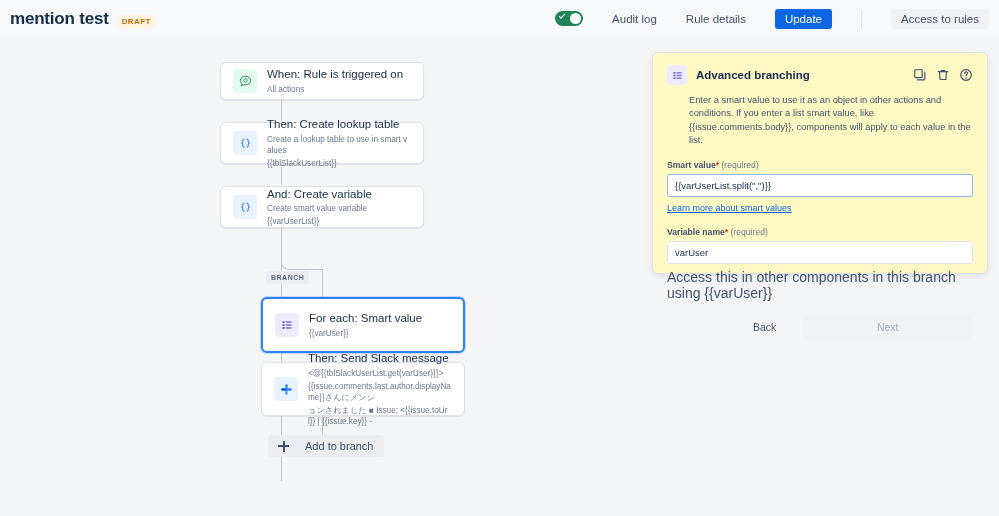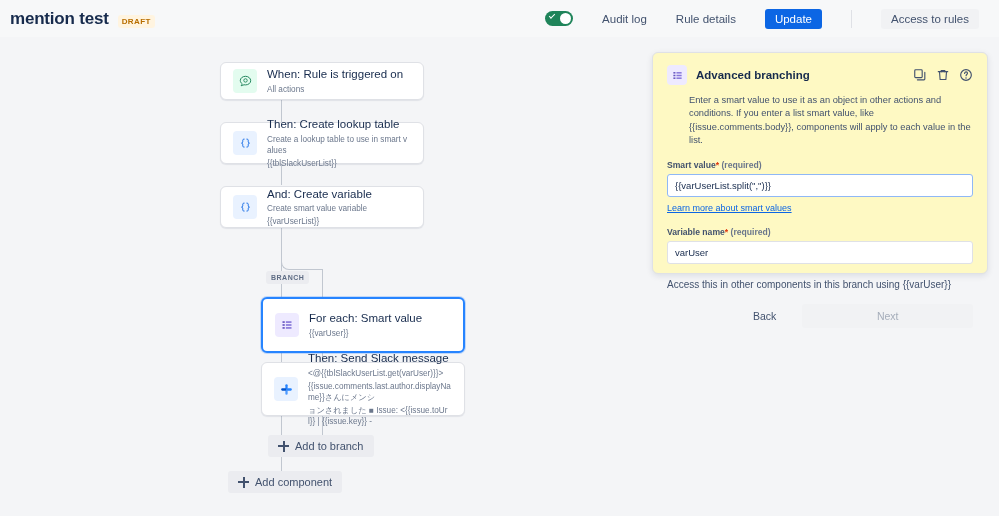--- a/index.html
+++ b/index.html
@@ -18,21 +18,21 @@
     display: flex; align-items: center;
   }
   .title-wrap { display: flex; align-items: baseline; gap: 9px; padding-left: 10px; }
   .rule-title { font-size: 17px; font-weight: 700; color: #172b4d; letter-spacing: -0.2px; }
   .draft-badge {
     font-size: 8px; font-weight: 700; letter-spacing: .4px;
     color: #b86e00; background: #fff4e0;
     padding: 2px 4px; border-radius: 3px;
   }
   .topbar-right {
-    margin-left: auto; display: flex; align-items: center; gap: 29px; padding-right: 20px;
+    margin-left: auto; display: flex; align-items: center; gap: 29px; padding-right: 10px;
   }
   .toggle {
     width: 28px; height: 15px; border-radius: 9px; background: #1f845a;
     position: relative; display: inline-block;
   }
   .toggle .knob {
     position: absolute; top: 2px; right: 2px; width: 11px; height: 11px;
     border-radius: 50%; background: #fff;
   }
   .toggle .chk {
@@ -83,21 +83,21 @@
   .card-txt { min-width: 0; }
   .card-title { font-size: 11.5px; color: #172b4d; line-height: 1.25; }
   .card-sub { font-size: 8.2px; color: #6b778c; line-height: 1.35; margin-top: 2px; word-break: break-all; }
 
   .branch-pill {
     position: absolute; font-size: 7px; font-weight: 700; letter-spacing: .5px;
     color: #5e6c84; background: #ebecf0; border-radius: 3px; padding: 3px 5px;
   }
 
   .add-btn {
-    position: absolute; display: flex; align-items: center; gap: 6px;
+    position: absolute; display: flex; align-items: center; gap: 16px;
     background: #ebecf0; border: none; border-radius: 3px;
     font-size: 11px; color: #42526e; padding: 5px 10px; cursor: pointer;
     font-family: inherit;
   }
   .plus {
     position: relative; width: 11px; height: 11px; flex: 0 0 11px;
   }
   .plus::before, .plus::after {
     content: ""; position: absolute; background: #42526e;
   }
@@ -116,33 +116,33 @@
     width: 20px; height: 20px; border-radius: 4px; background: #eeeaff;
     display: flex; align-items: center; justify-content: center; flex: 0 0 20px;
   }
   .panel-title { font-size: 11.5px; font-weight: 700; color: #172b4d; }
   .panel-actions { margin-left: auto; display: flex; align-items: center; gap: 9px; }
   .panel-actions svg { display: block; cursor: pointer; }
   .panel-desc { font-size: 9.3px; color: #42526e; line-height: 1.45; margin-top: 9px; margin-left: 22px; }
 
   .field-label { font-size: 8.6px; font-weight: 700; color: #42526e; margin-top: 12px; }
   .field-label .req { color: #de350b; font-weight: 700; }
-  .field-label .opt { color: #6b778c; font-weight: 700; }
+  .field-label .opt { color: #6b778c; font-weight: 400; }
   .input {
     width: 100%; margin-top: 4px; height: 23px;
     border: 1px solid #dfe1e6; border-radius: 3px;
     background: #fff; font-family: inherit; font-size: 9.5px; color: #172b4d;
     padding: 0 7px;
   }
   .input.focused { border: 1px solid #8fb8f6; }
   .helper-link {
     display: inline-block; margin-top: 4px; font-size: 9px;
     color: #0c66e4; text-decoration: underline; cursor: pointer;
   }
-  .helper-text { font-size: 10px; color: #42526e; margin-top: 15px; }
+  .helper-text { font-size: 14px; color: #42526e; margin-top: 5px; }
 
   .panel-footer { display: flex; align-items: center; margin-top: 14px; }
   .btn-back {
     flex: 0 0 auto; margin-left: 72px; background: transparent; border: none;
     font-family: inherit; font-size: 10.5px; font-weight: 400; color: #42526e;
     cursor: pointer; padding: 5px 14px;
   }
   .btn-next {
     margin-left: 12px; flex: 1 1 auto; background: #f1f2f4; border: none;
     border-radius: 3px; font-family: inherit; font-size: 10.5px; color: #a5adba;
@@ -256,24 +256,20 @@
       <div class="card-sub">{{issue.comments.last.author.displayName}}さんにメンシ</div>
       <div class="card-sub">ョンされました ■ Issue: &lt;{{issue.toUrl}} | {{issue.key}} -</div>
     </div>
   </div>
 
   <button class="add-btn" style="left:268px; top:398px;">
     <span class="plus"></span>
     <span>Add to branch</span>
   </button>
 
-  <button class="add-btn" style="left:228px; top:434px;">
-    <span class="plus"></span>
-    <span>Add component</span>
-  </button>
 </div>
 
 <div class="panel">
   <div class="panel-head">
     <div class="panel-ico">
       <svg width="11" height="11" viewBox="0 0 16 16" aria-hidden="true">
         <rect x="2" y="3" width="3" height="2.2" fill="#6554c0"></rect>
         <rect x="6.5" y="3" width="7.5" height="2.2" fill="#8777d9"></rect>
         <rect x="2" y="6.9" width="3" height="2.2" fill="#6554c0"></rect>
         <rect x="6.5" y="6.9" width="7.5" height="2.2" fill="#8777d9"></rect>

